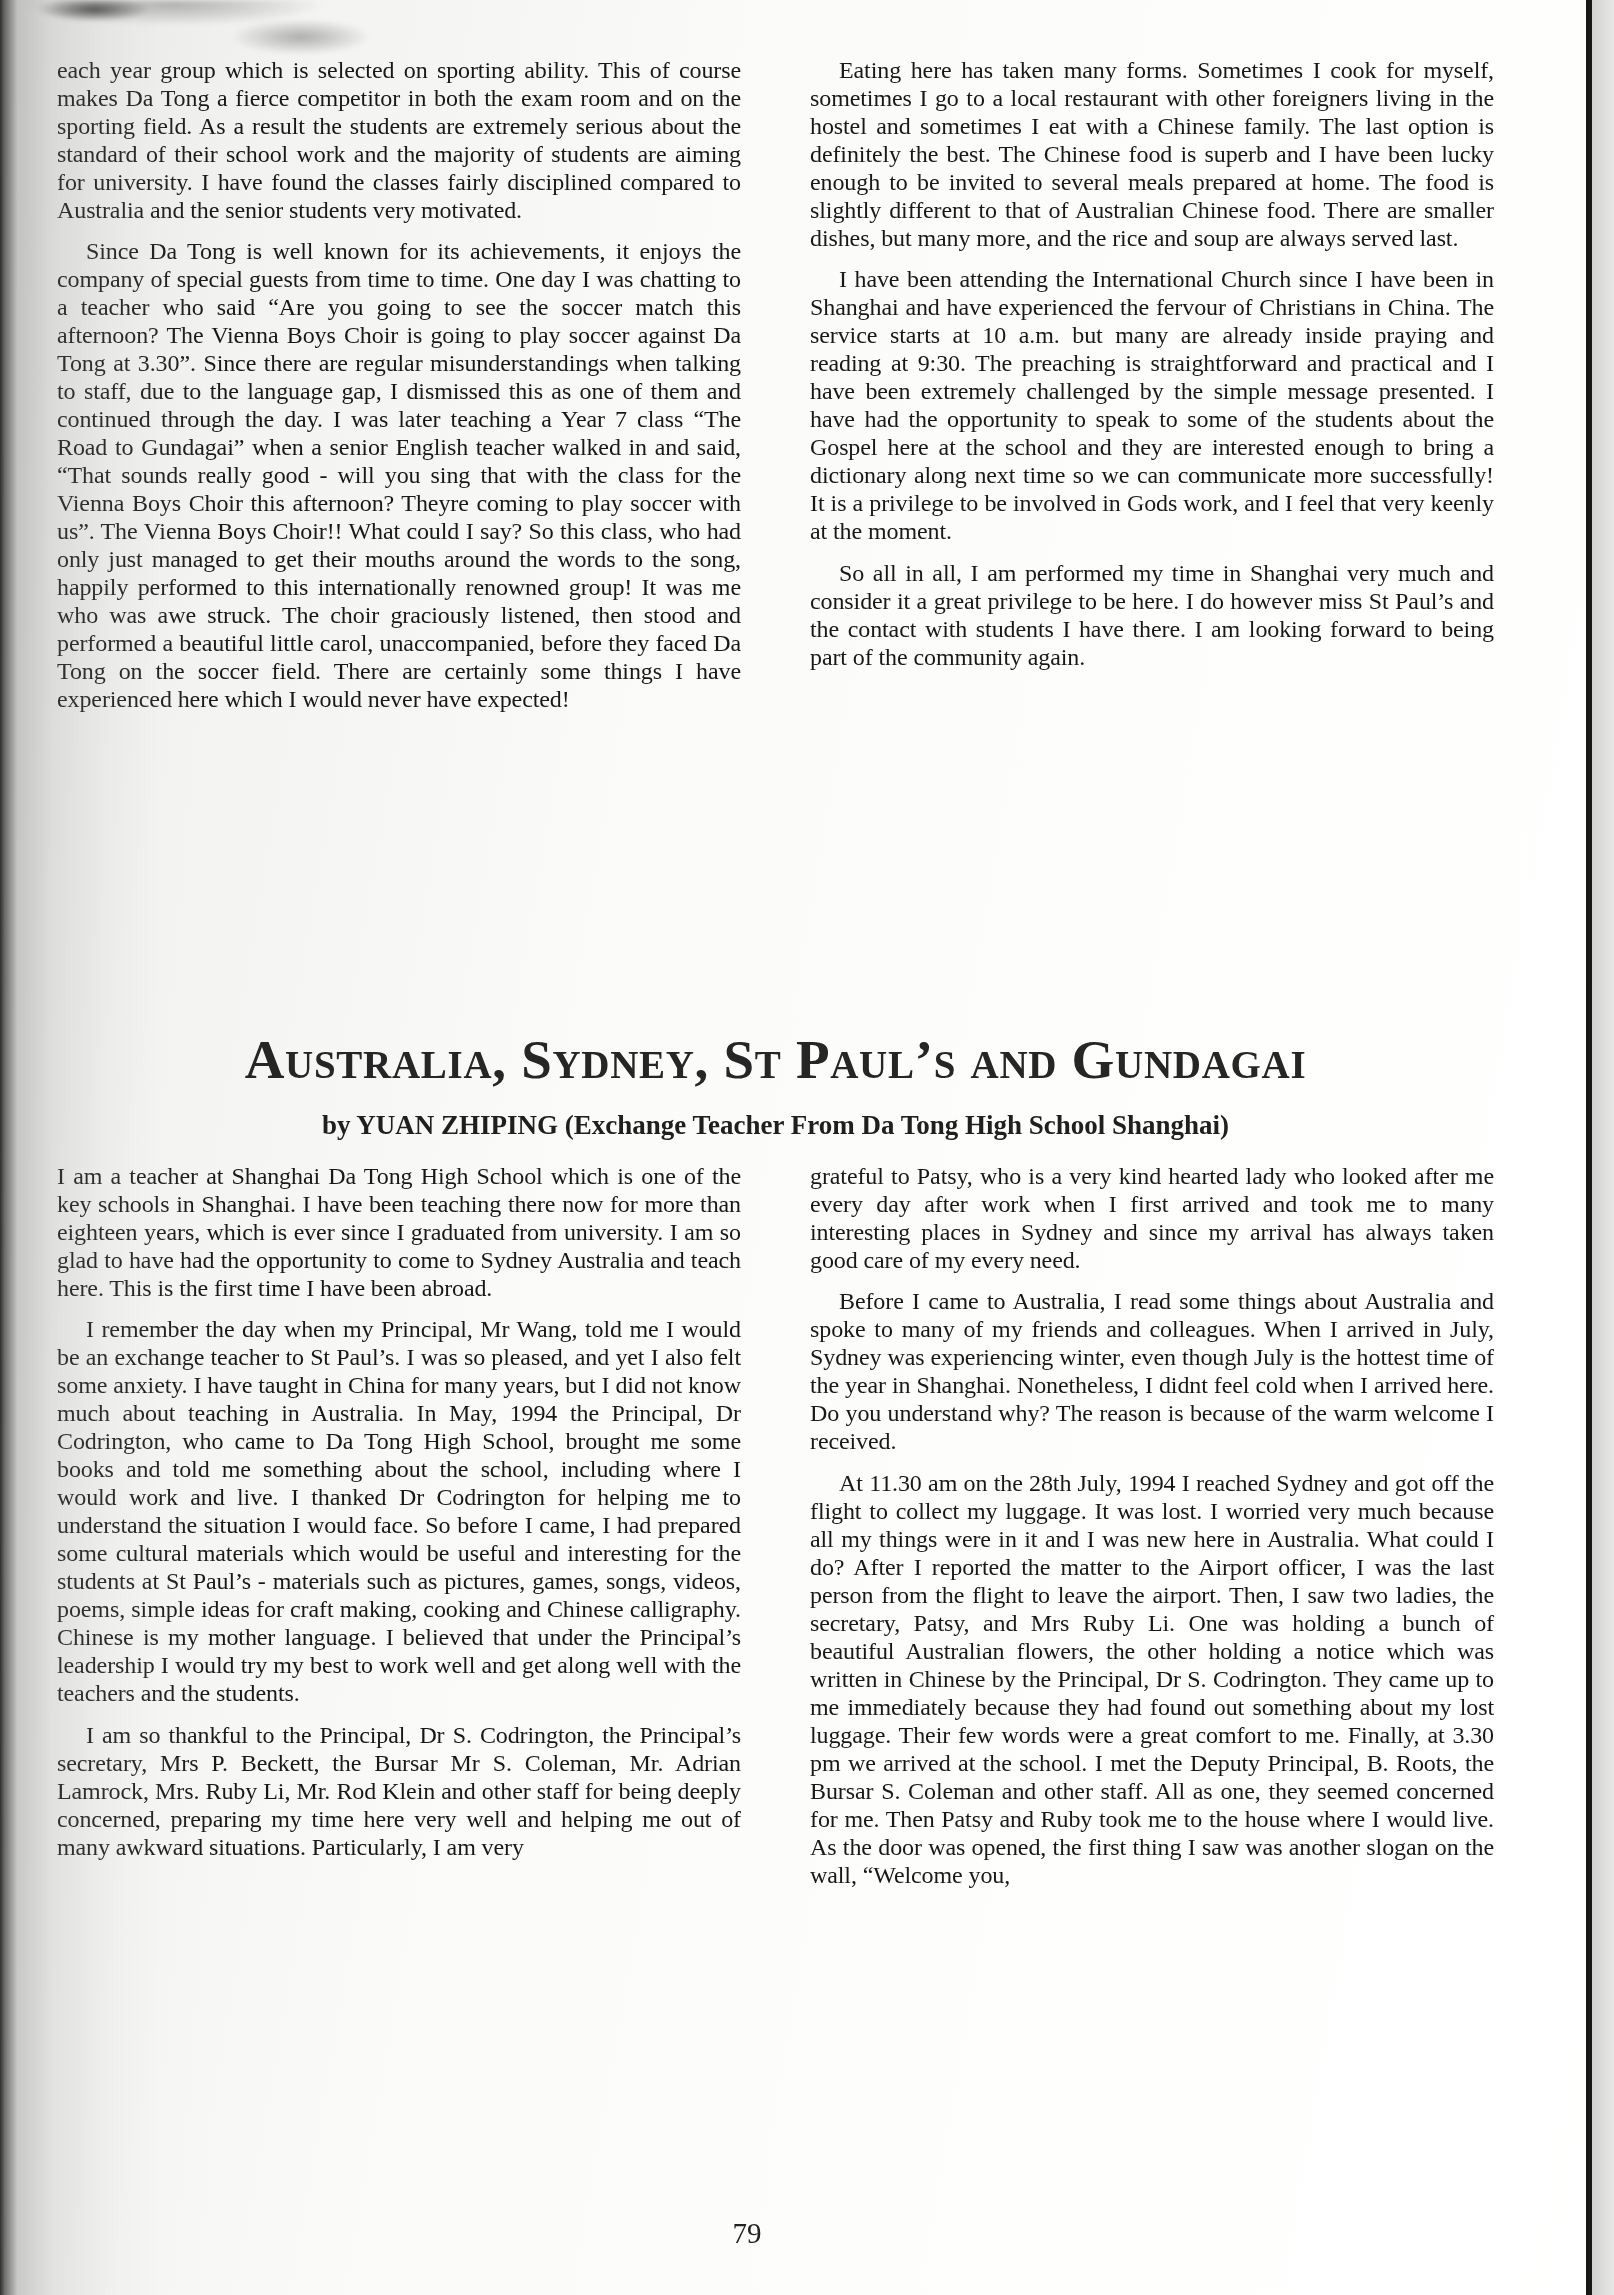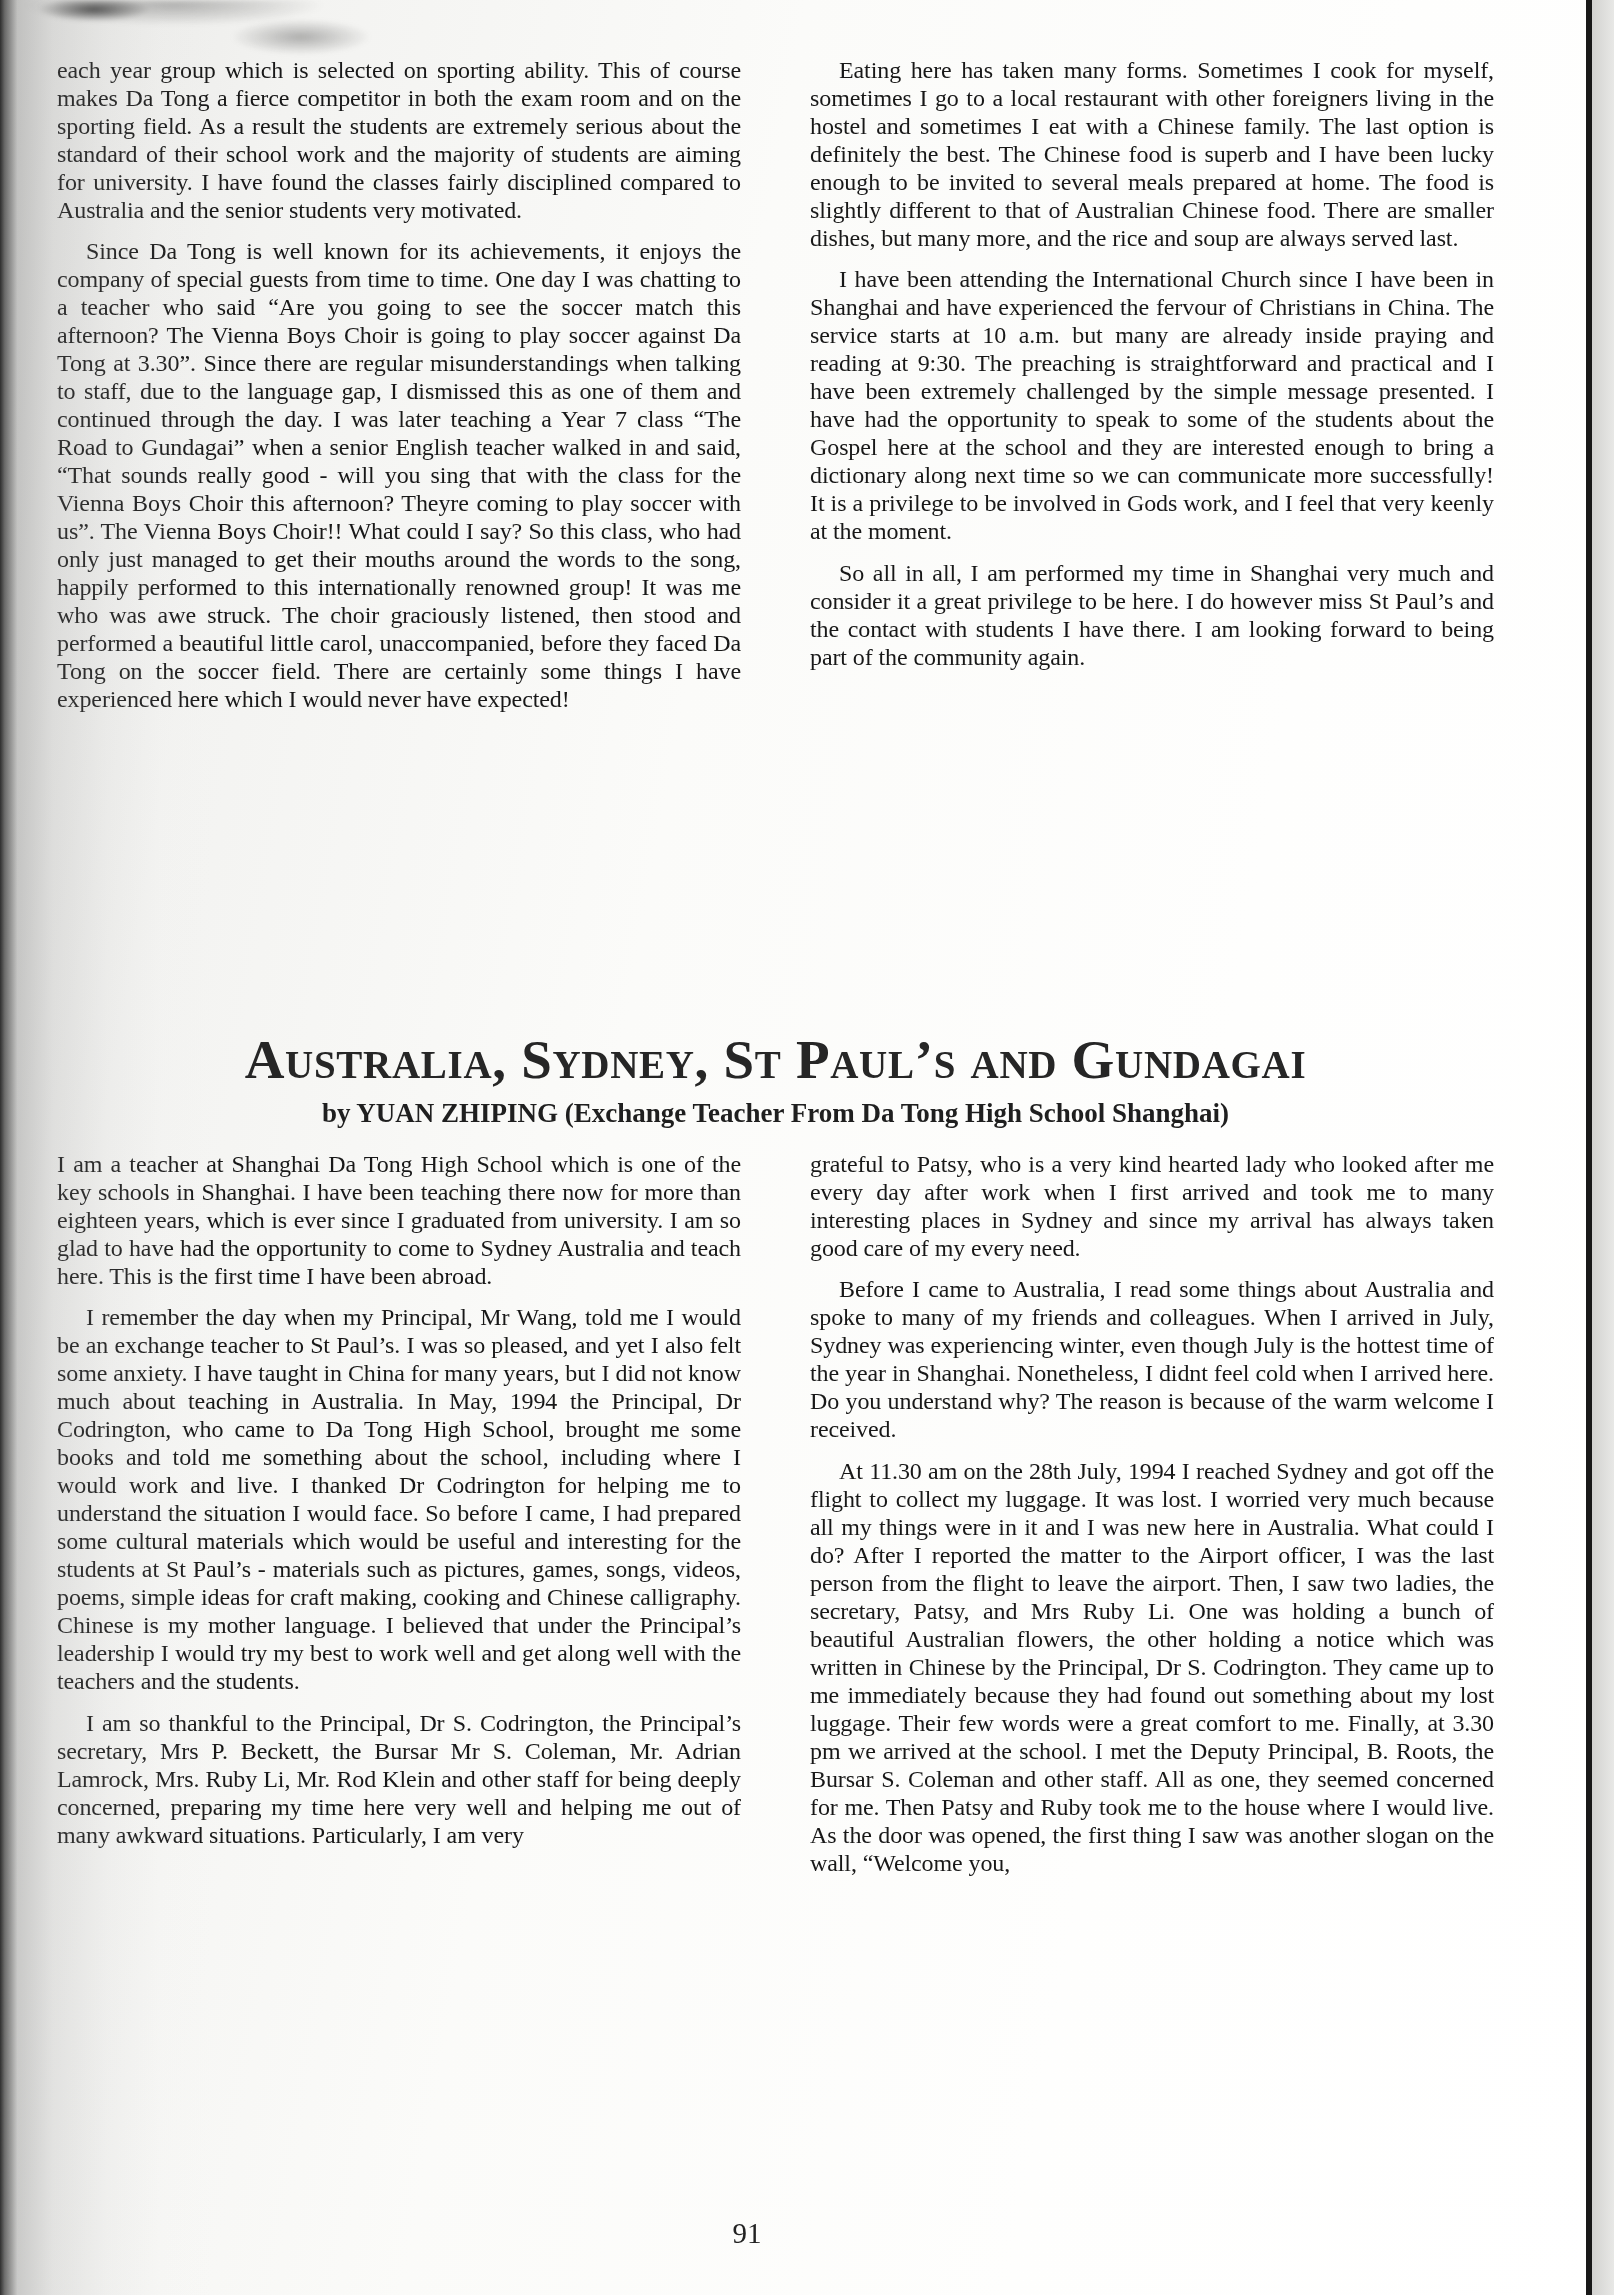--- a/index.html
+++ b/index.html
@@ -83,21 +83,21 @@
     margin: 0;
     font-weight: bold;
     font-variant: small-caps;
     font-size: 55px;
     line-height: 67px;
     letter-spacing: 0.7px;
     white-space: nowrap;
     color: #262626;
   }
   .article-byline {
-    margin-top: 4px;
+    margin-top: 16px;
     font-weight: bold;
     font-size: 27px;
     line-height: 33px;
     color: #1f1f1f;
   }
 
   .page-number {
     position: absolute;
     left: 707px;
     top: 2217px;
@@ -140,21 +140,21 @@
       </div>
       <div class="col">
         <p class="body-para noindent">grateful to Patsy, who is a very kind hearted lady who looked after me every day after work when I first arrived and took me to many interesting places in Sydney and since my arrival has always taken good care of my every need.</p>
         <p class="body-para indent">Before I came to Australia, I read some things about Australia and spoke to many of my friends and colleagues. When I arrived in July, Sydney was experiencing winter, even though July is the hottest time of the year in Shanghai. Nonetheless, I didnt feel cold when I arrived here. Do you understand why? The reason is because of the warm welcome I received.</p>
         <p class="body-para indent">At 11.30 am on the 28th July, 1994 I reached Sydney and got off the flight to collect my luggage. It was lost. I worried very much because all my things were in it and I was new here in Australia. What could I do? After I reported the matter to the Airport officer, I was the last person from the flight to leave the airport. Then, I saw two ladies, the secretary, Patsy, and Mrs Ruby Li. One was holding a bunch of beautiful Australian flowers, the other holding a notice which was written in Chinese by the Principal, Dr S. Codrington. They came up to me immediately because they had found out something about my lost luggage. Their few words were a great comfort to me. Finally, at 3.30 pm we arrived at the school. I met the Deputy Principal, B. Roots, the Bursar S. Coleman and other staff. All as one, they seemed concerned for me. Then Patsy and Ruby took me to the house where I would live. As the door was opened, the first thing I saw was another slogan on the wall, “Welcome you,</p>
       </div>
     </section>
 
   </div>
 
-  <div class="page-number">91</div>
+  <div class="page-number">79</div>
 
   <div class="left-shadow"></div>
   <div class="corner-smudge"></div>
   <div class="binding-line"></div>
   <div class="right-margin"></div>
 
 </div>
 
 
 </body></html>

